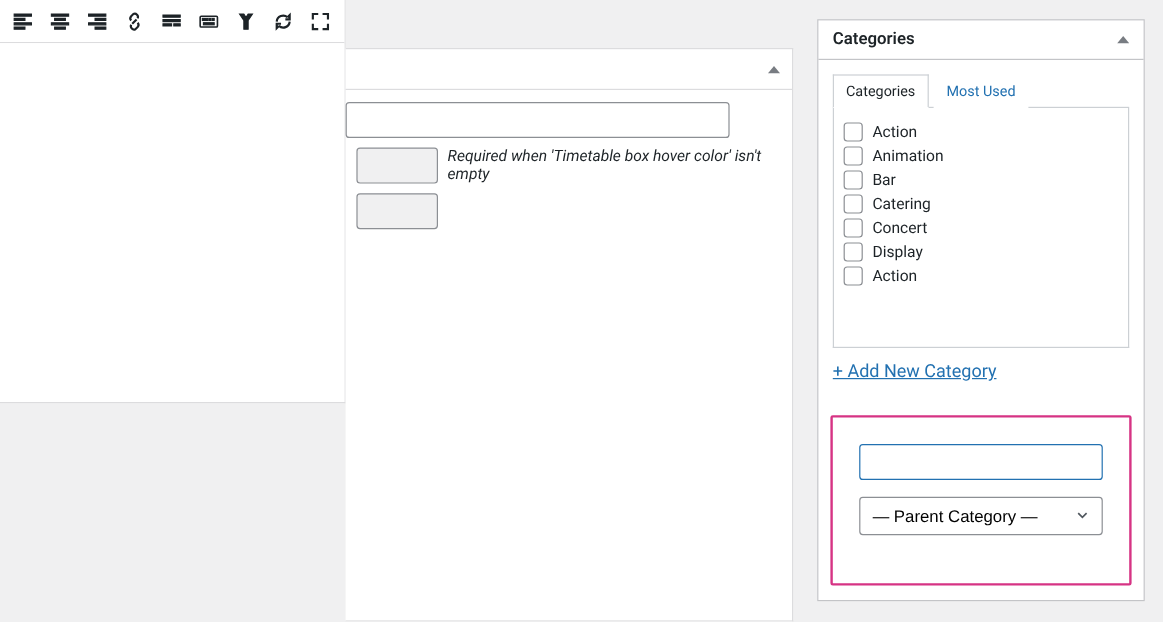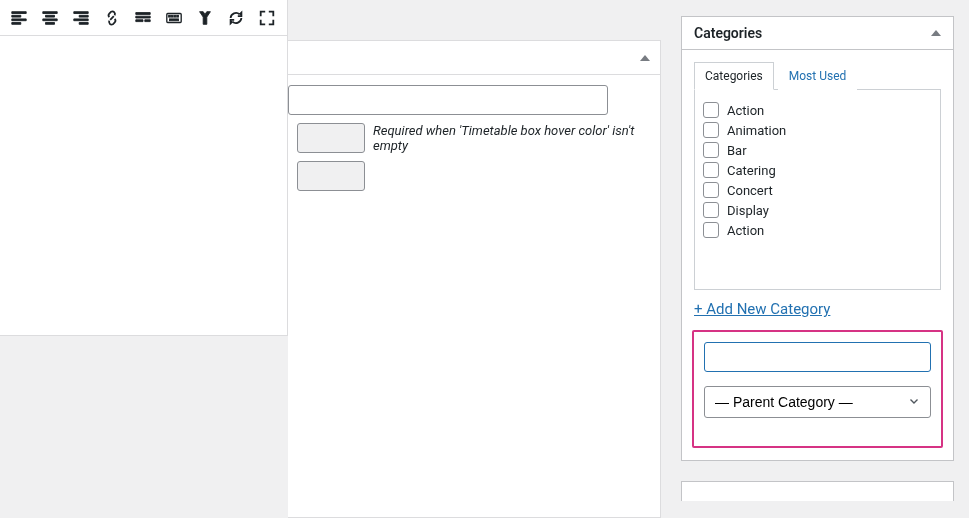--- a/index.html
+++ b/index.html
@@ -185,22 +185,22 @@
     font-size: 15px;
     font-weight: 400;
     text-decoration: underline;
     cursor: pointer;
     display: inline-block;
     margin-top: 10px;
   }
   .highlight-box {
     border: 2px solid #d63384;
     border-radius: 2px;
-    padding: 10px;
-    margin-top: 12px;
+    padding: 22px;
+    margin-top: 28px;
     margin-left: -2px;
     margin-right: -2px;
   }
   .new-cat-input {
     width: 100%;
     height: 30px;
     border: 1.5px solid #2271b1;
     border-radius: 3px;
     padding: 4px 8px;
     font-size: 14px;

